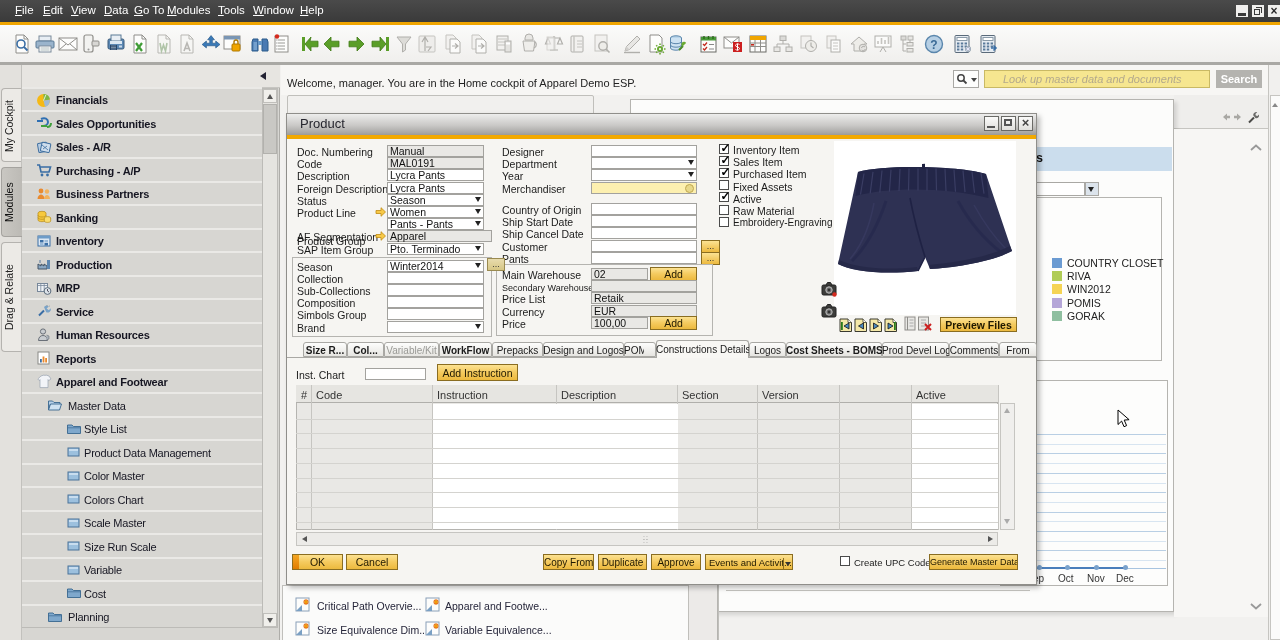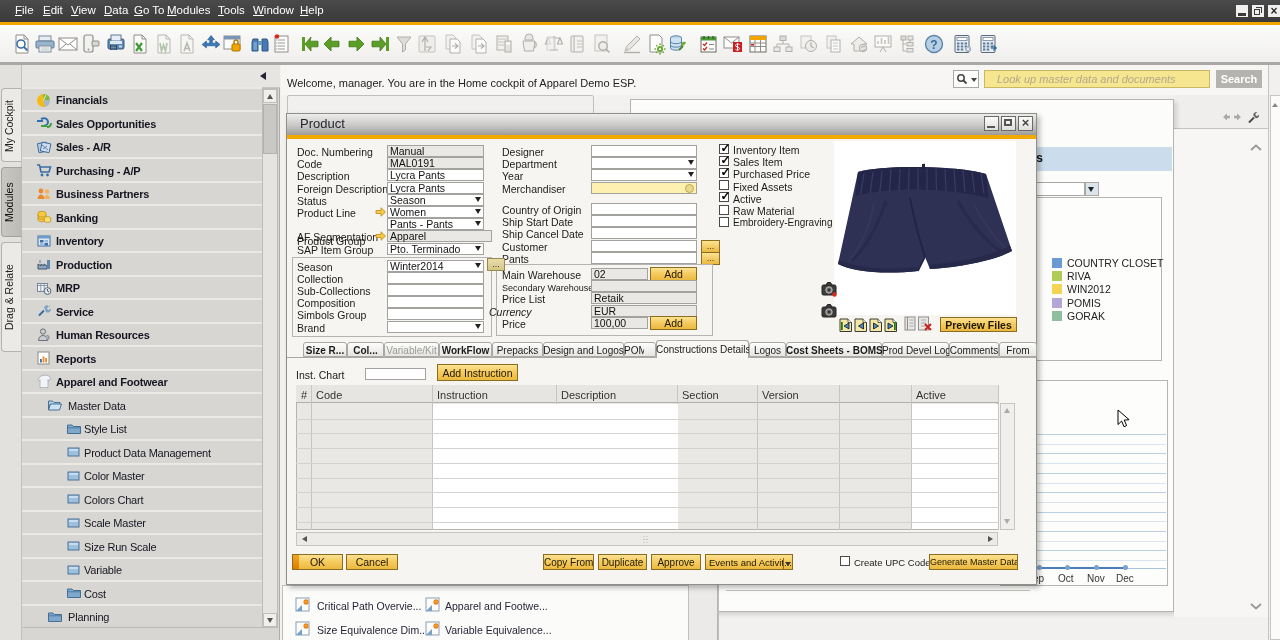--- a/index.html
+++ b/index.html
@@ -453,21 +453,21 @@
 <div class="a" style="left:263px;top:104px;width:14px;height:50px;background:#c9c8c4;border:1px solid #b2b1ad"></div>
 <div class="a" style="left:281px;top:65px;width:999px;height:575px;background:#f2f1ef"></div>
 <div class="a" style="left:281px;top:65px;width:999px;height:30px;background:#f7f6f4"></div>
 <div class="lbl" style="left:287px;top:77px;font-size:11px;color:#222">Welcome, manager. You are in the Home cockpit of Apparel Demo ESP.</div>
 <div class="a" style="left:953px;top:70px;width:26px;height:18px;background:#fdfdfc;border:1px solid #a9a8a4"></div>
 <svg class="a" style="left:956px;top:73px" width="14" height="12" viewBox="0 0 14 12">
     <circle cx="5" cy="5" r="3.2" fill="none" stroke="#444" stroke-width="1.5"></circle>
     <path d="M7.5 7.5 l3 3" stroke="#444" stroke-width="1.8"></path>
   </svg>
 <div class="a" style="left:971px;top:78px;width:0;height:0;border-left:3px solid transparent;border-right:3px solid transparent;border-top:4px solid #444"></div>
-<div class="a" style="left:984px;top:70px;width:226px;height:18px;background:#f6e690;border:1px solid #c9b964;font-size:11px;font-style:italic;color:#b3a98c;line-height:16px;padding-left:12px;overflow:hidden;white-space:nowrap">Look up master data and documents</div>
+<div class="a" style="left:984px;top:70px;width:226px;height:18px;background:#f6e690;border:1px solid #c9b964;font-size:11px;font-style:italic;color:#b3a98c;line-height:16px;padding-left:18px;overflow:hidden;white-space:nowrap">Look up master data and documents</div>
 <div class="a" style="left:1216px;top:70px;width:46px;height:18px;background:#b4b3af;color:#fff;font-weight:bold;font-size:11px;text-align:center;line-height:18px">Search</div>
 <div class="a" style="left:1174px;top:95px;width:94px;height:34px;background:#efeeec;border-bottom:1px solid #c6c5c1"></div>
 <svg class="a" style="left:1219px;top:110px" width="40" height="14" viewBox="0 0 40 14">
     <path d="M8 3.5 l-4 3.5 4 3.5 v-2.3 h3 v-2.4 h-3 z" fill="#a9a8a4"></path>
     <path d="M18 3.5 l4 3.5 -4 3.5 v-2.3 h-3 v-2.4 h3 z" fill="#a9a8a4"></path>
     <g transform="translate(28,1)">
       <path d="M2 11.5 l5 -5" stroke="#4a4a48" stroke-width="2"></path>
       <path d="M6.2 4.2 a3 3 0 0 1 4 -3 l-1.8 1.8 l0.4 1.6 l1.6 0.4 l1.8 -1.8 a3 3 0 0 1 -3.8 3.8 z" fill="#6a6a68"></path>
     </g>
   </svg>
@@ -643,37 +643,37 @@
 <div class="fld" style="left:591px;top:251.79999999999995px;width:106px;"></div>
 <div class="a" style="left:701px;top:251.8px;width:19px;height:13px;background:linear-gradient(#fce292,#ecb93e);border:1px solid #8a6d21;font-size:9px;text-align:center;line-height:10px;color:#333">...</div>
 <div class="a" style="left:496px;top:264px;width:217px;height:72px;border:1px solid #b5b4b0"></div>
 <div class="lbl" style="left:502px;top:269.0px;color:#1b1b1b;">Main Warehouse</div>
 <div class="fld fldg" style="left:591px;top:268.0px;width:57px;">02</div>
 <div class="ybtn" style="left:650px;top:267.0px;width:47px;height:14px;line-height:13px;font-size:10.5px">Add</div>
 <div class="lbl" style="left:502px;top:281.2px;color:#1b1b1b;font-size:9px;top:282.2px">Secondary Warehouse</div>
 <div class="fld fldg" style="left:591px;top:280.2px;width:106px;"></div>
 <div class="lbl" style="left:502px;top:293.4px;color:#1b1b1b;">Price List</div>
 <div class="fld fldg" style="left:591px;top:292.4px;width:106px;">Retaik</div>
-<div class="lbl" style="left:489px;top:305.59999999999997px;color:#1b1b1b;font-style:italic;">Currency</div>
+<div class="lbl" style="left:502px;top:305.59999999999997px;color:#1b1b1b;">Currency</div>
 <div class="fld fldg" style="left:591px;top:304.59999999999997px;width:106px;">EUR</div>
 <div class="lbl" style="left:502px;top:317.79999999999995px;color:#1b1b1b;">Price</div>
 <div class="fld fldg" style="left:591px;top:316.79999999999995px;width:57px;">100,00</div>
 <div class="ybtn" style="left:650px;top:315.8px;width:47px;height:14px;line-height:13px;font-size:10.5px">Add</div>
 <div class="cb" style="left:719px;top:143.5px">
     <span class="ck">✓</span>
   </div>
 <div class="lbl" style="left:733px;top:144.0px;color:#1b1b1b;font-size:10.5px">Inventory Item</div>
 <div class="cb" style="left:719px;top:155.7px">
     <span class="ck">✓</span>
   </div>
 <div class="lbl" style="left:733px;top:156.2px;color:#1b1b1b;font-size:10.5px">Sales Item</div>
 <div class="cb" style="left:719px;top:167.89999999999998px">
     <span class="ck">✓</span>
   </div>
-<div class="lbl" style="left:733px;top:168.39999999999998px;color:#1b1b1b;font-size:10.5px">Purchased Price</div>
+<div class="lbl" style="left:733px;top:168.39999999999998px;color:#1b1b1b;font-size:10.5px">Purchased Item</div>
 <div class="cb" style="left:719px;top:180.09999999999997px"></div>
 <div class="lbl" style="left:733px;top:180.59999999999997px;color:#1b1b1b;font-size:10.5px">Fixed Assets</div>
 <div class="cb" style="left:719px;top:192.29999999999995px">
     <span class="ck">✓</span>
   </div>
 <div class="lbl" style="left:733px;top:192.79999999999995px;color:#1b1b1b;font-size:10.5px">Active</div>
 <div class="cb" style="left:719px;top:204.49999999999994px"></div>
 <div class="lbl" style="left:733px;top:204.99999999999994px;color:#1b1b1b;font-size:10.5px">Raw Material</div>
 <div class="cb" style="left:719px;top:216.69999999999993px"></div>
 <div class="lbl" style="left:733px;top:217.19999999999993px;color:#1b1b1b;font-size:10px">Embroidery-Engraving</div>

